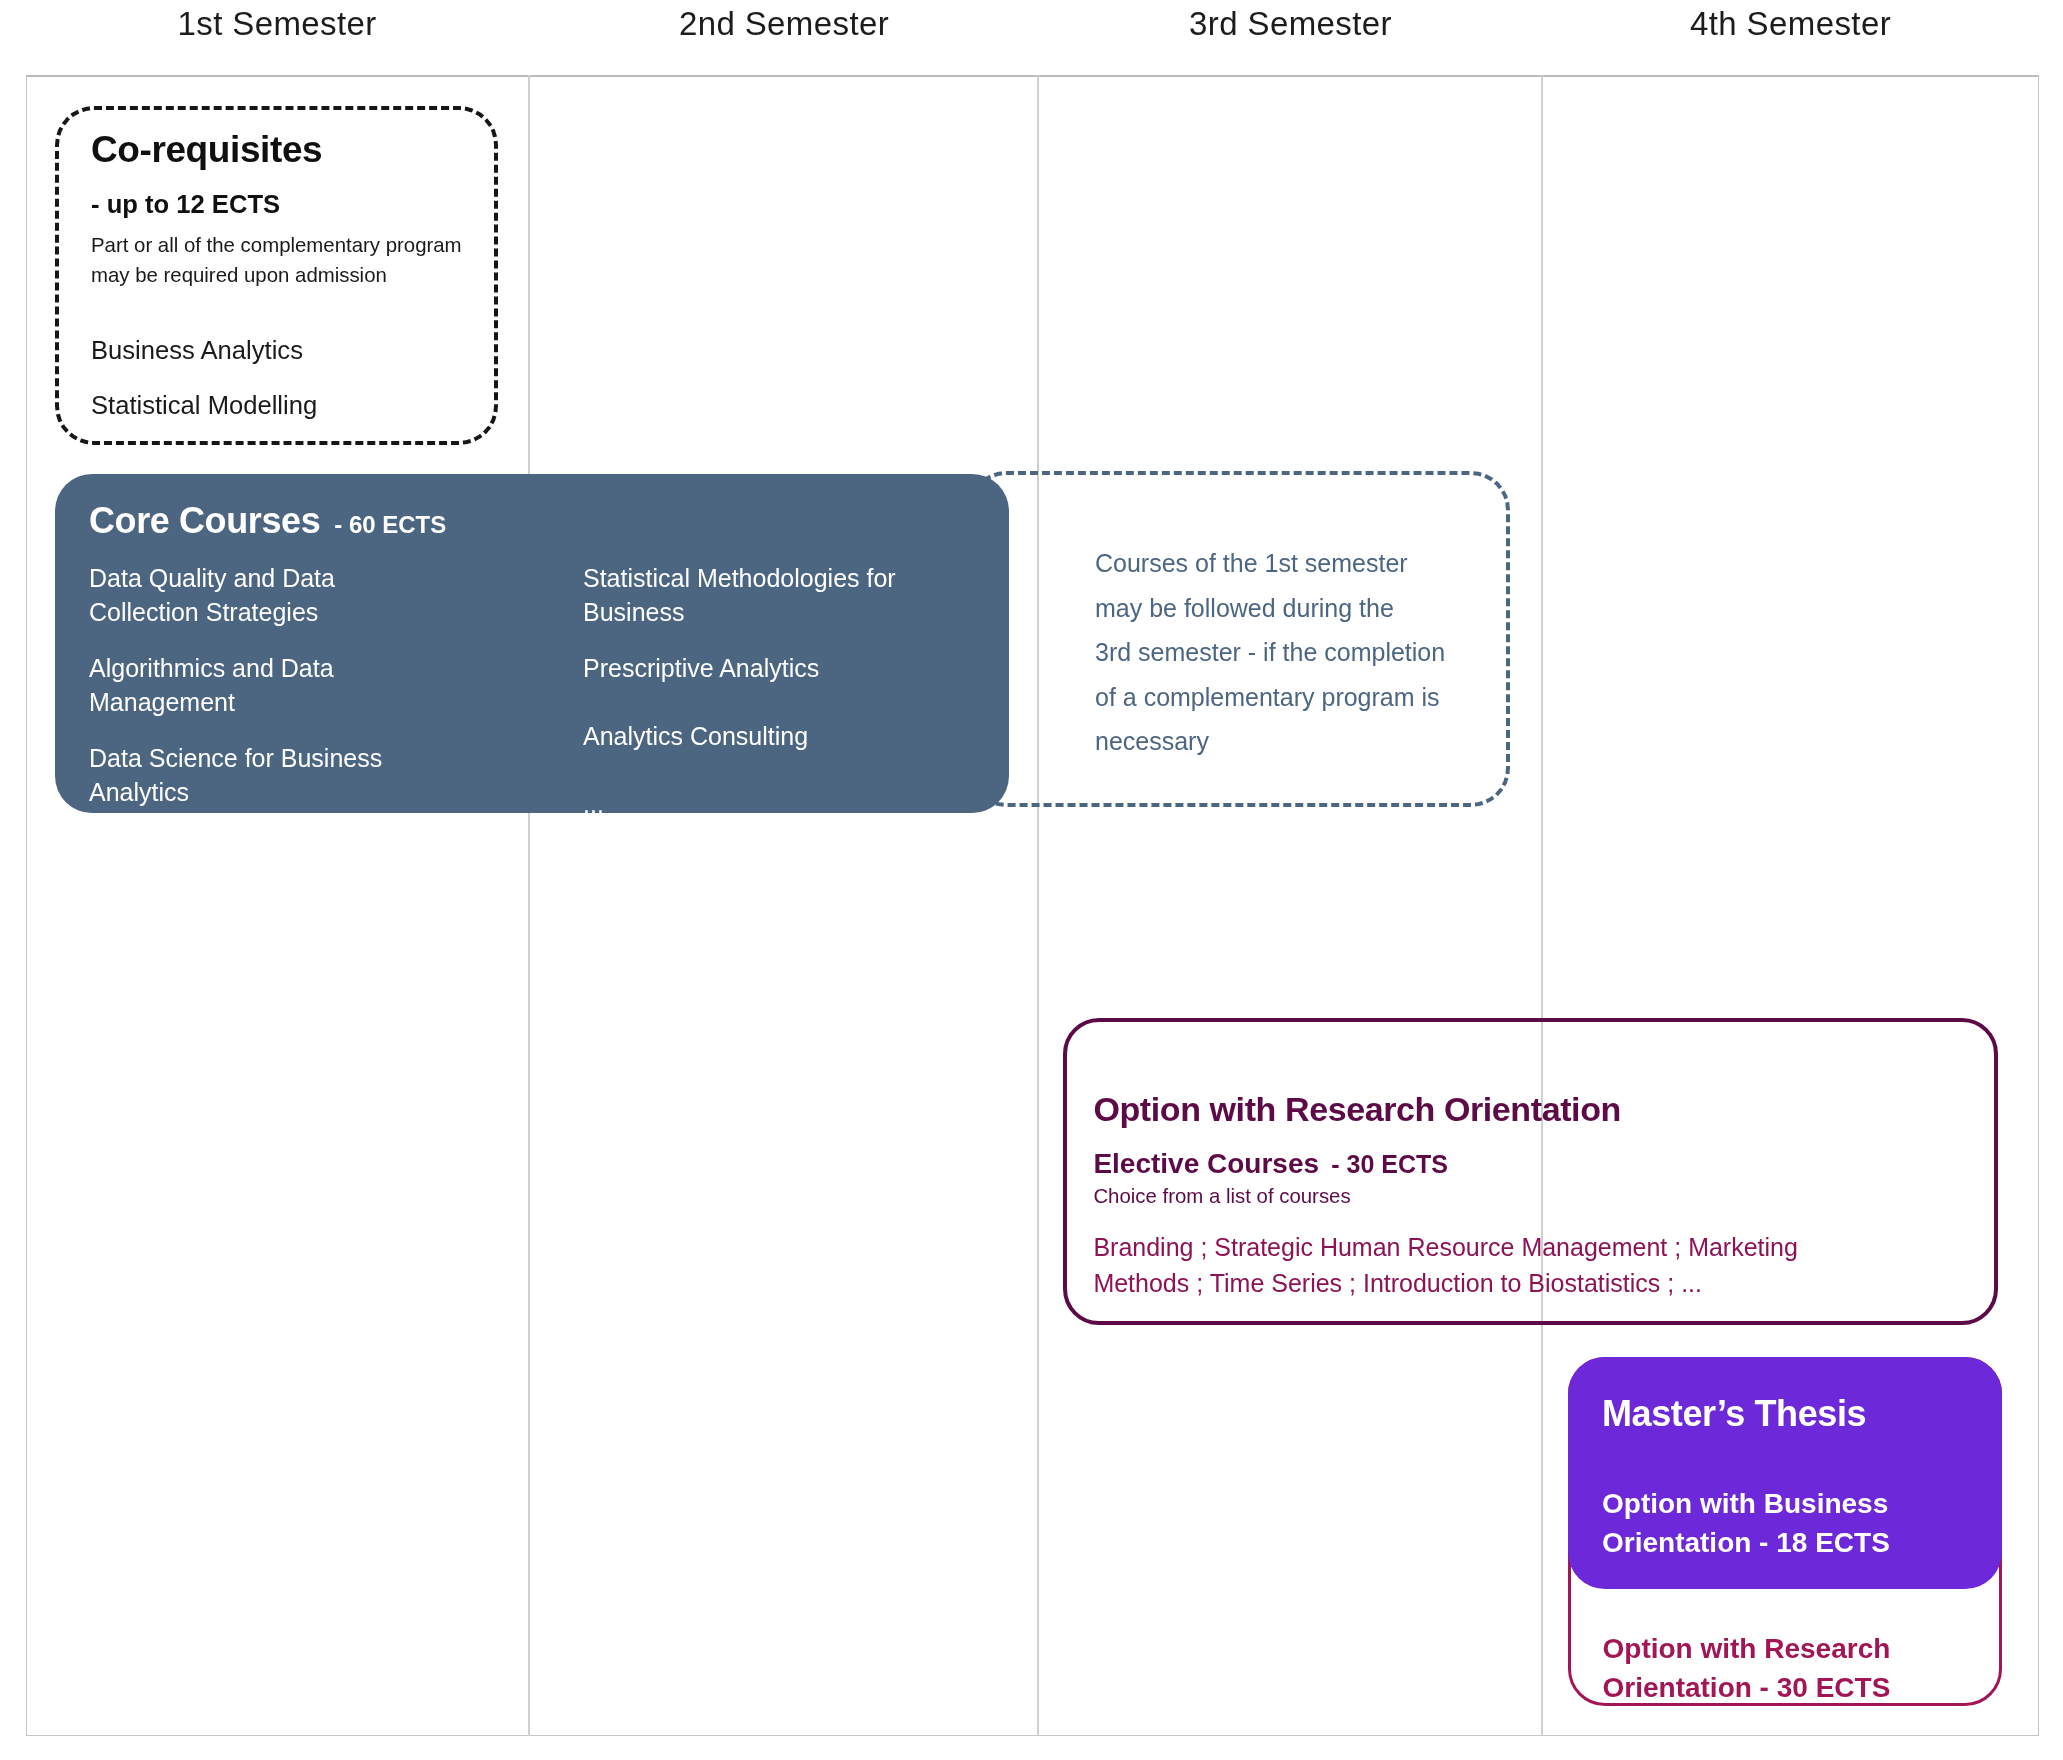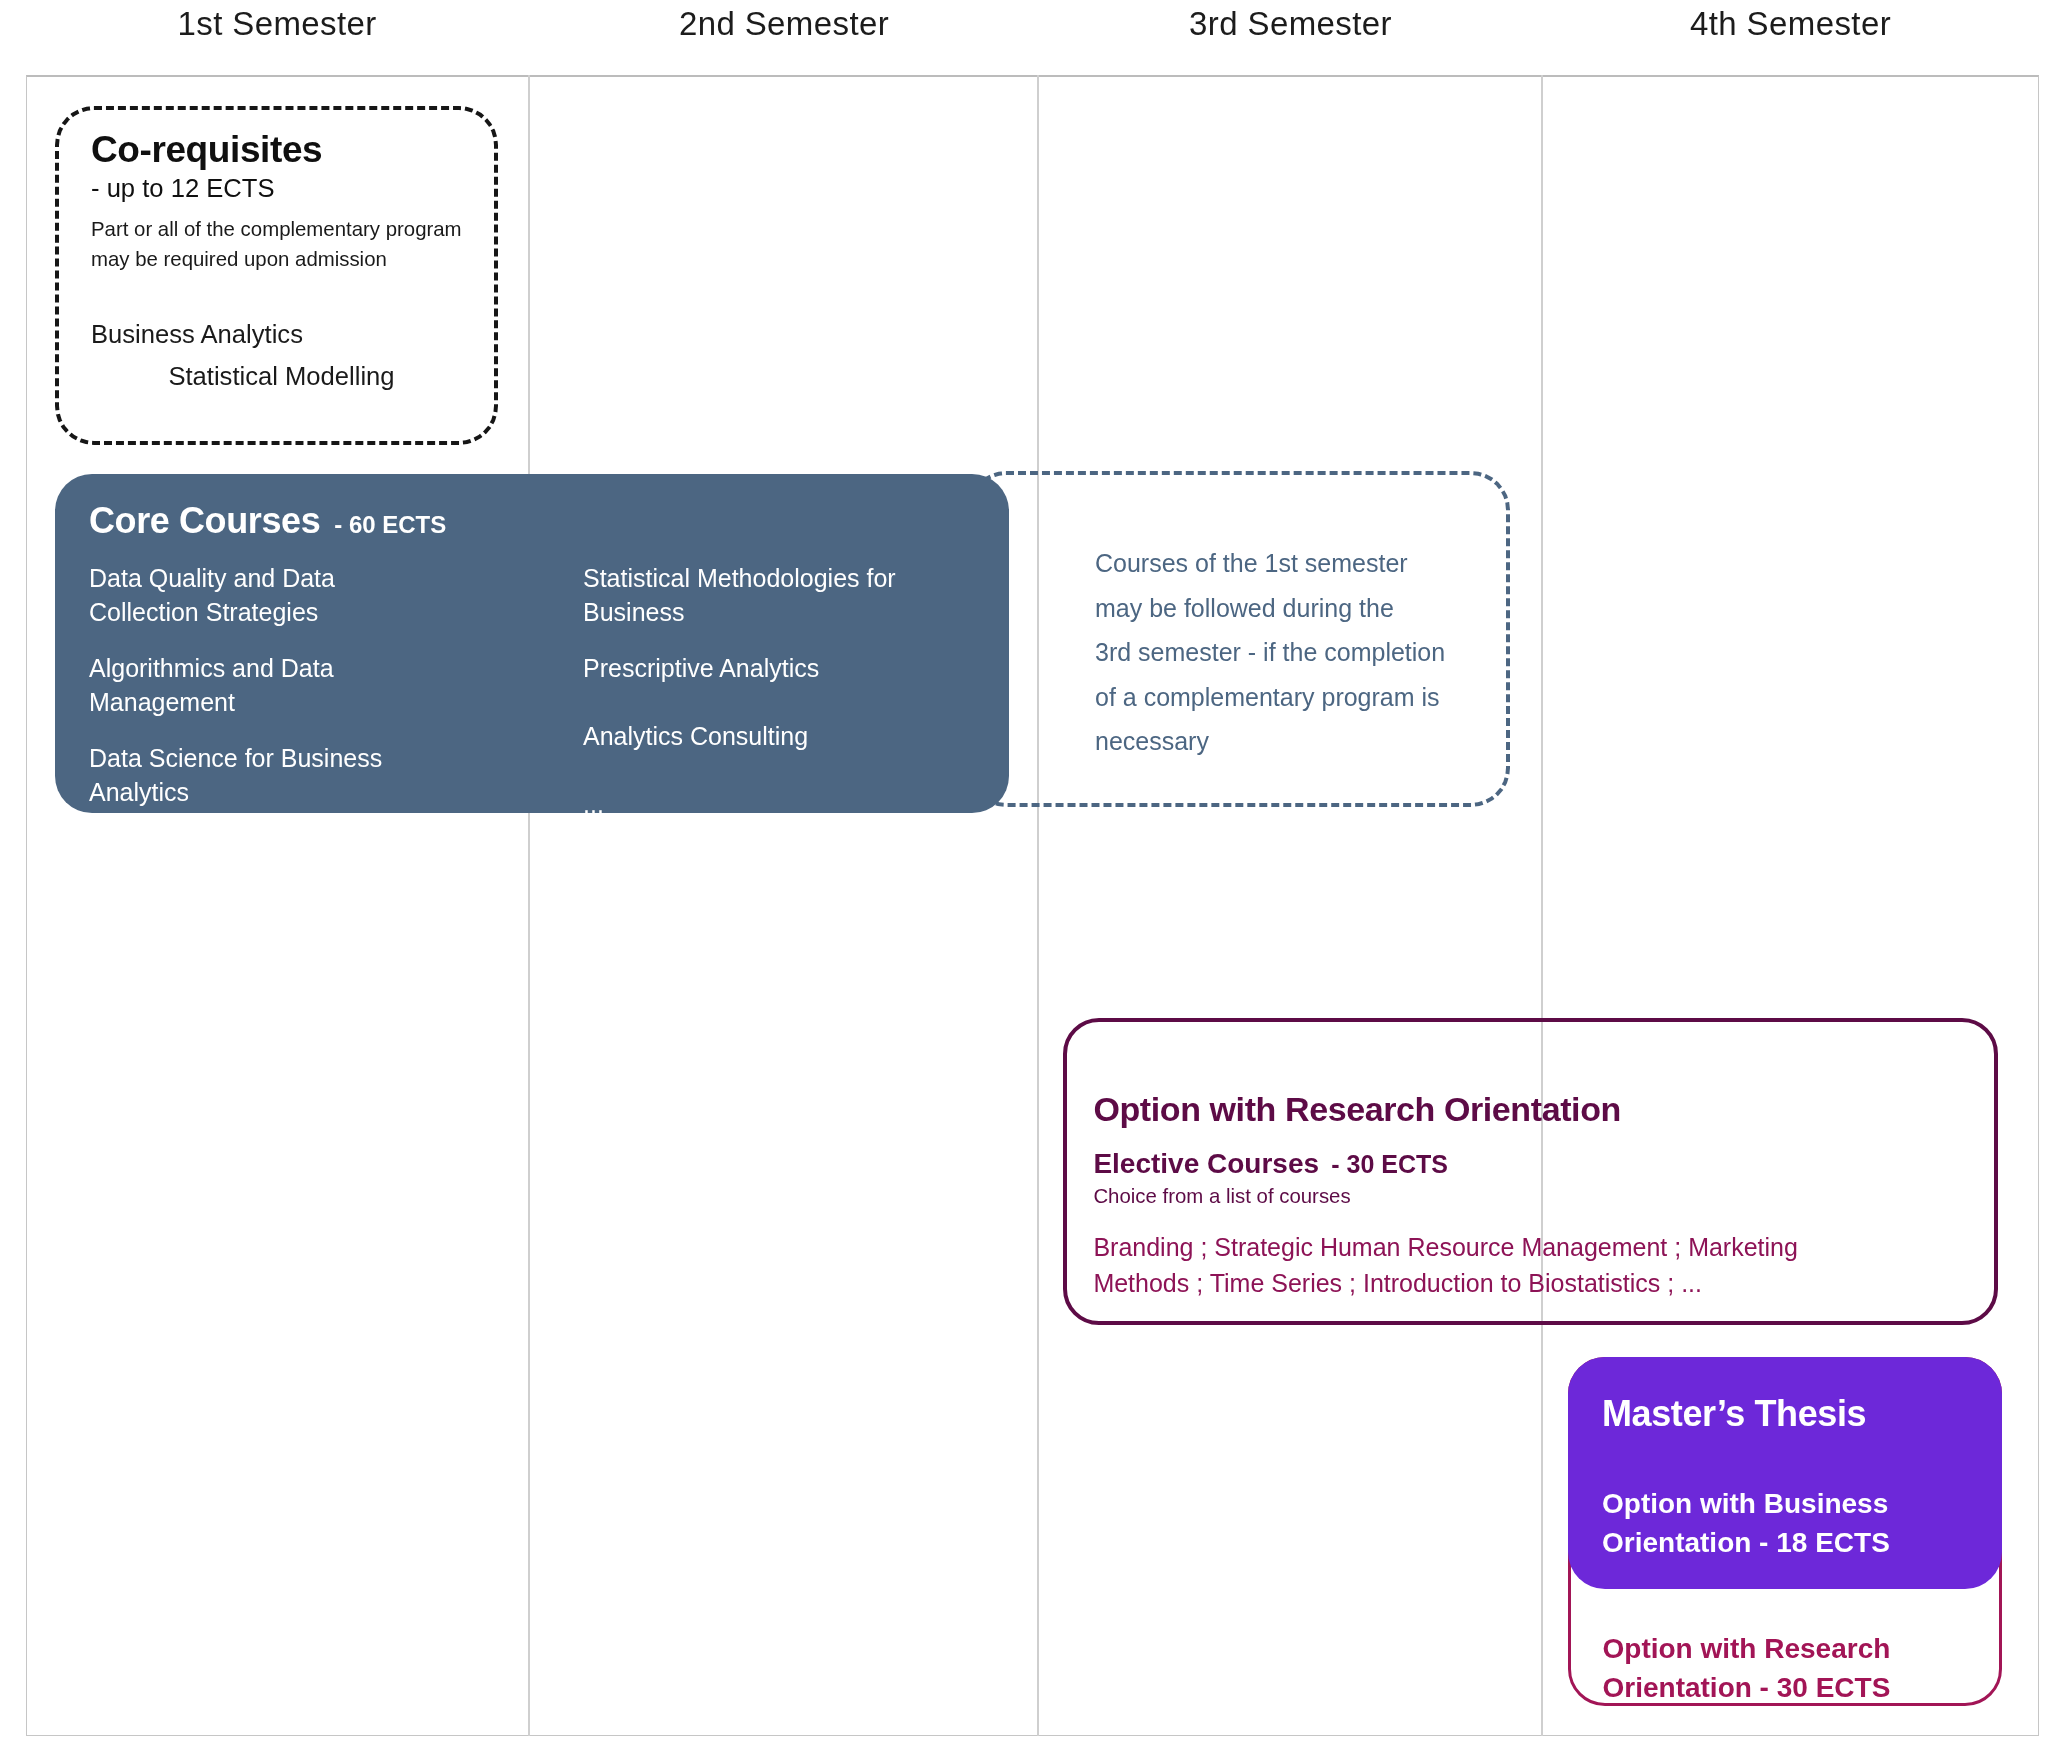--- a/index.html
+++ b/index.html
@@ -19,25 +19,25 @@
   .grid{position:absolute; left:25.6px; top:75px; width:2013px; height:1661px;
     border:1.7px solid #c6c6c6; border-top:2.6px solid #bcbcbc; box-sizing:border-box;}
   .vline{position:absolute; top:75px; height:1661px; width:1.7px; background:#cfcfcf; z-index:1;}
   .vl1{left:528px;} .vl2{left:1037px;} .vl3{left:1541px;}
 
   
   .coreq-box{position:absolute; left:55px; top:106px; width:443px; height:339px;
     border:4.3px dashed #161616; border-radius:39px; box-sizing:border-box;
     padding:19px 22px 0 32px; z-index:2;}
   .coreq-title{font-size:37px; font-weight:700; color:#101010; letter-spacing:-0.4px;}
-  .coreq-ects{font-size:25.6px; font-weight:400; color:#101010; margin-top:3px;}
+  .coreq-ects{font-size:25.6px; font-weight:700; color:#101010; margin-top:19px;}
   .coreq-note{margin-top:12px; font-size:20.4px; line-height:1.45; color:#1a1a1a;}
   .coreq-item{font-size:25.6px; color:#1a1a1a;}
   .coreq-item.first{margin-top:46px;}
-  .coreq-item.second{margin-top:13px;text-align:center;}
+  .coreq-item.second{margin-top:26px;}
 
   
   .core-box{position:absolute; left:55px; top:474px; width:954px; height:339px;
     background:#4c6682; border-radius:37px; z-index:3; color:#ffffff; box-sizing:border-box;}
   .core-title-row{padding:25.6px 0 0 34px;}
   .core-title{font-size:36px; font-weight:700; display:inline; letter-spacing:-0.4px;text-align:right;}
   .ects-sm{font-size:24px; font-weight:700; margin-left:10.2px;}
   .core-col{position:absolute; top:87px; font-size:25px; line-height:1.36; font-weight:400;}
   .core-col.left{left:34px; width:341px;}
   .core-col.right{left:528px; width:341px;}

